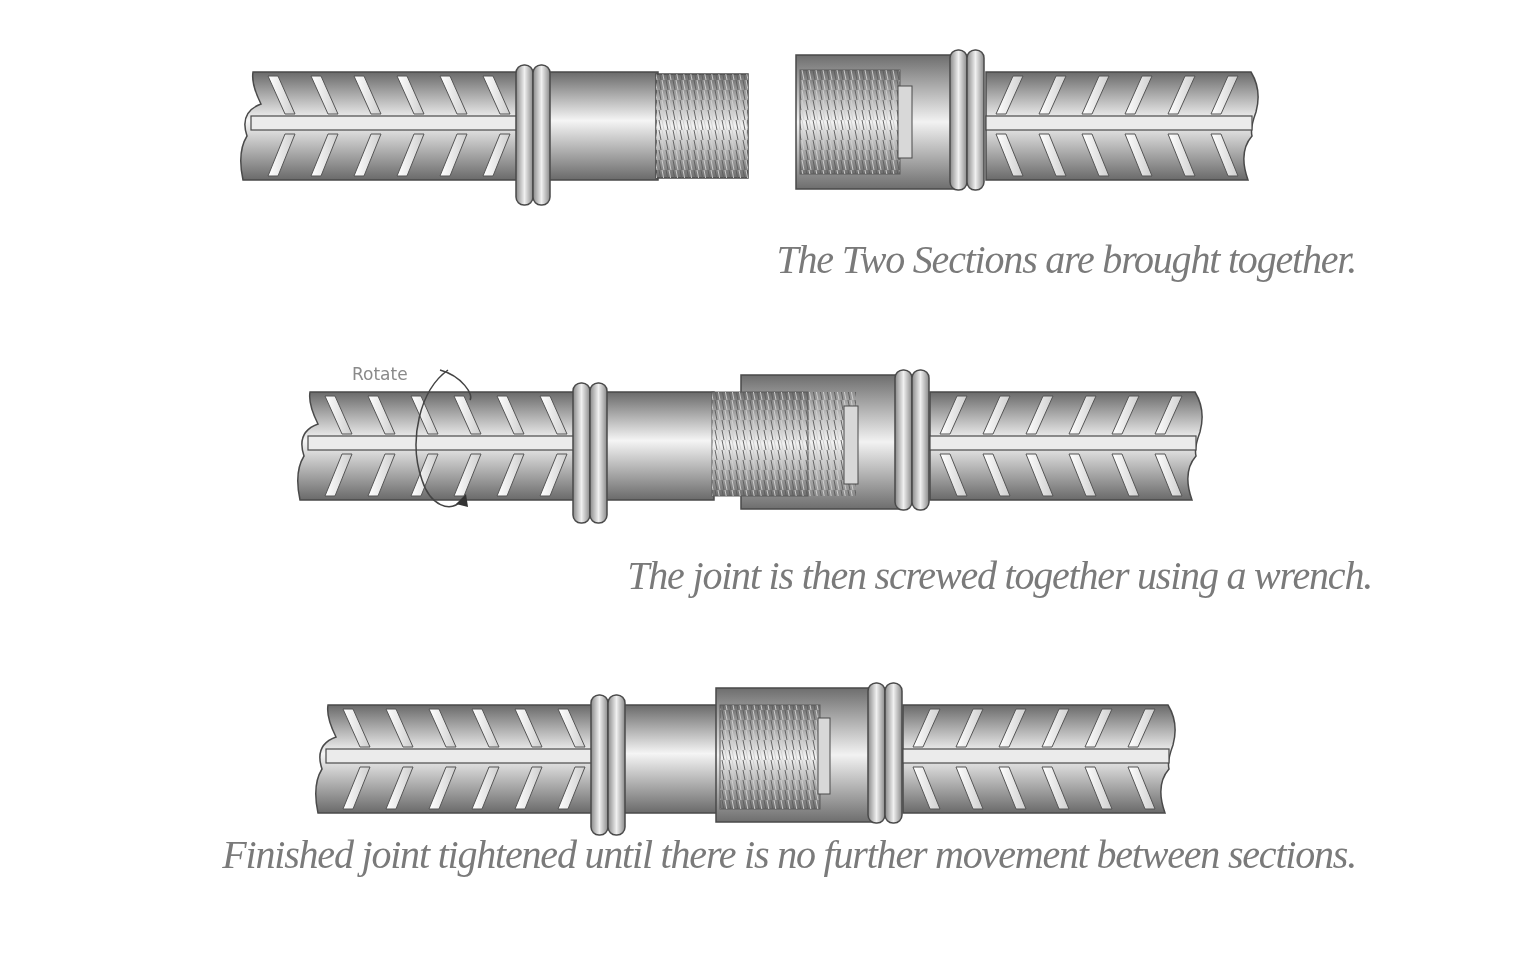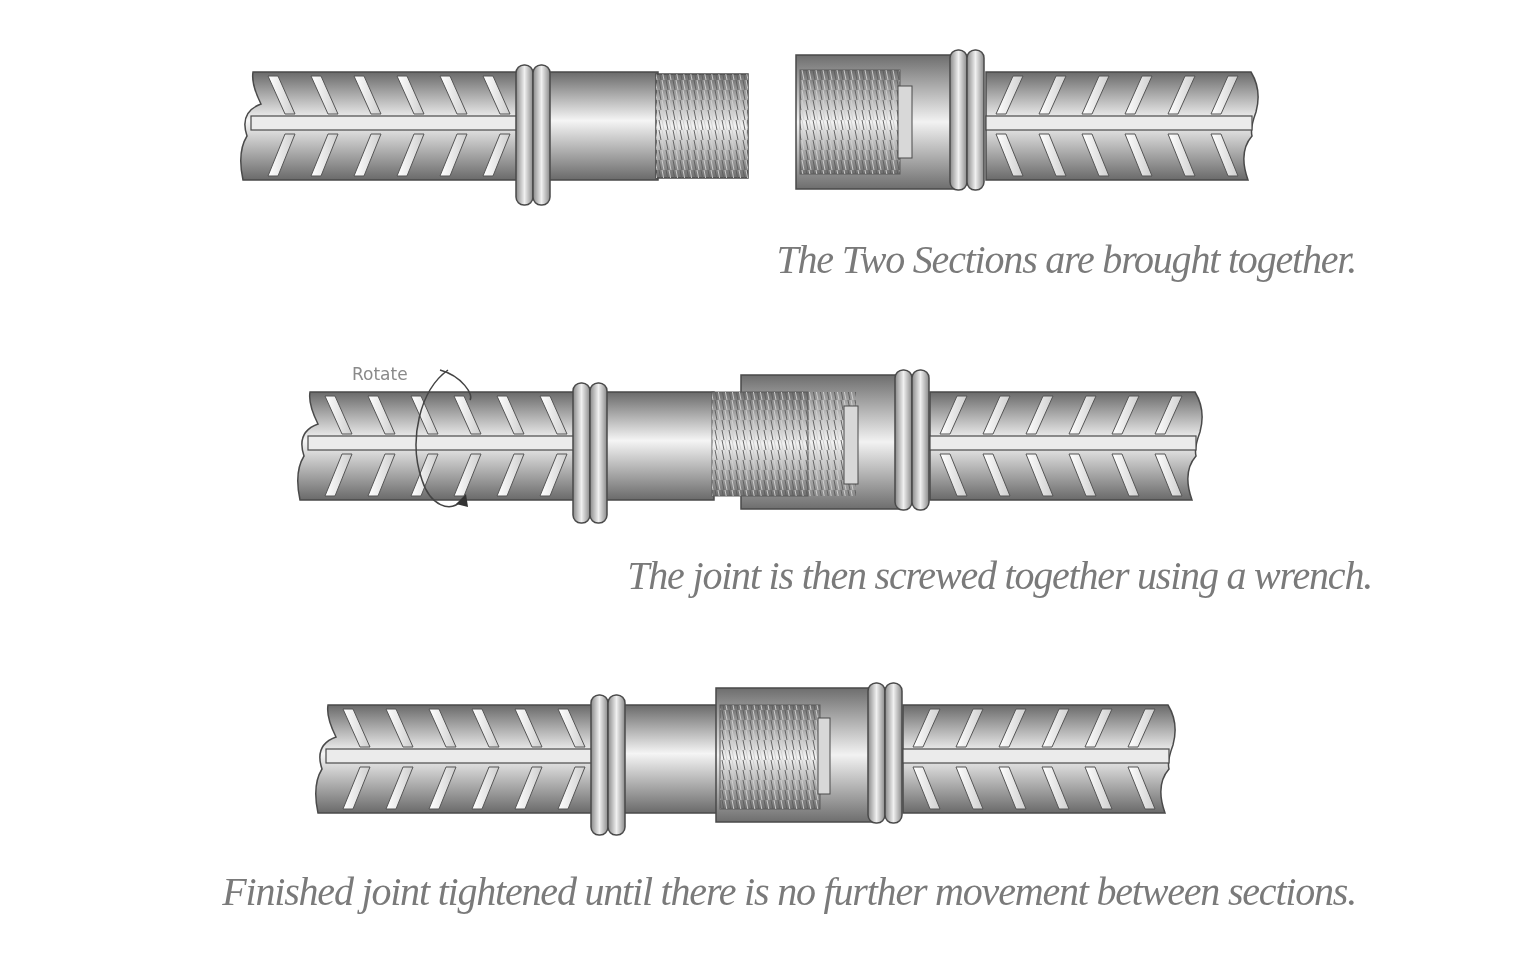--- a/index.html
+++ b/index.html
@@ -6,21 +6,21 @@
     body { width: 1536px; height: 957px; position: relative; overflow: hidden; font-family: "DejaVu Sans", sans-serif; }
     .stage { position: absolute; left: 0; top: 0; width: 1536px; height: 957px; }
     .diagram { position: absolute; left: 0; top: 0; }
     .caption {
       position: absolute; left: 0; width: 1356px; text-align: right;
       font-family: Liberation Serif, serif; font-style: italic;
       color: #7a7a7a; letter-spacing: -1.2px; white-space: nowrap;
     }
     #cap1 { top: 236px; font-size: 40px; }
     #cap2 { top: 552px; font-size: 40px; margin-left: 16px; }
-    #cap3 { top: 868px; font-size: 40px; }
+    #cap3 { top: 831px; font-size: 40px; }
     .rotate-label { font-family: "DejaVu Sans", sans-serif; font-size: 17px; fill: #8a8a8a; }
   </style>
 </head>
 <body>
 
 <div class="stage">
 
   <svg class="diagram" width="1536" height="957" viewBox="0 0 1536 957" xmlns="http://www.w3.org/2000/svg">
     <defs>
       <linearGradient id="steel" x1="0" y1="0" x2="0" y2="1">

